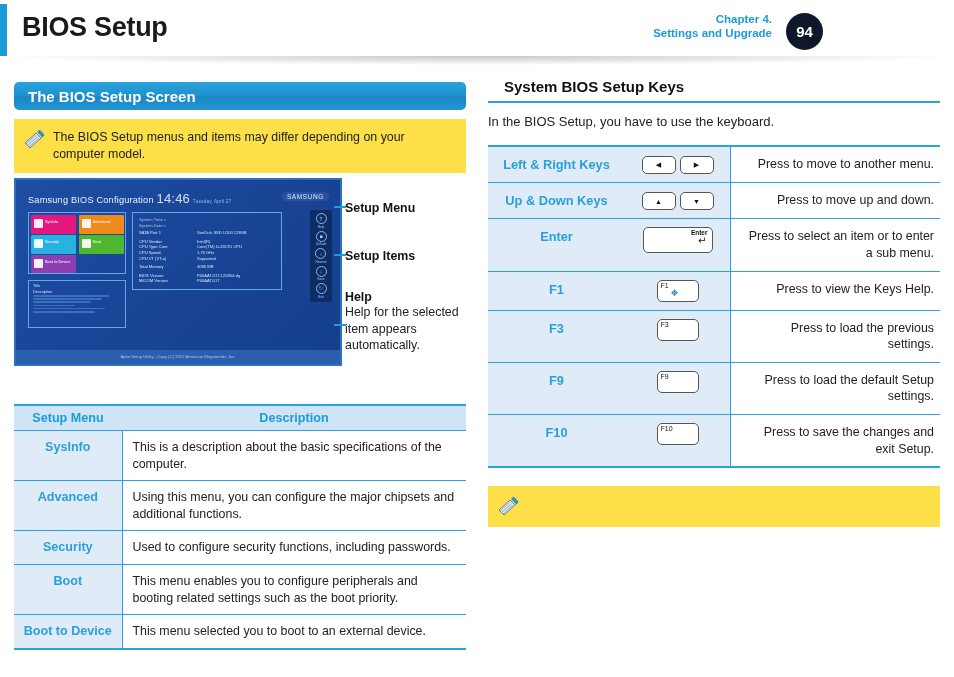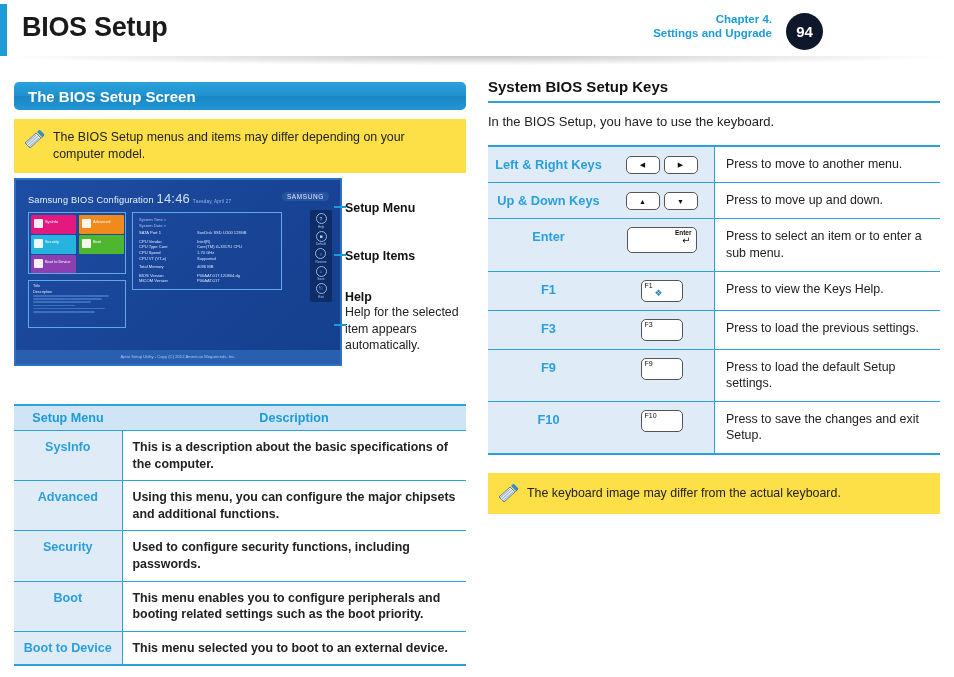--- a/index.html
+++ b/index.html
@@ -72,49 +72,49 @@
 
   
   table{border-collapse:collapse;width:100%;}
   .tbl td,.tbl th{vertical-align:top;}
   .tbl{border-top:2.4px solid #2aa3dd;border-bottom:2.4px solid #2aa3dd;}
   .tbl .hdr td{background:#cfe4f5;color:#1d9bd7;font-weight:bold;font-size:12.6px;text-align:center;padding:5px 4px;
      border-bottom:1.6px solid #2aa3dd;}
   .tbl td.keycol{background:#dfecf8;color:#2a9fdb;font-weight:bold;font-size:12.6px;text-align:center;
      padding:9px 4px;border-bottom:1.6px solid #2aa3dd;}
   .tbl td.desc{font-size:12.4px;line-height:16.6px;color:#222;padding:8px 6px 8px 10px;
-     border-bottom:1.6px solid #2aa3dd;border-left:1.2px solid #2aa3dd;font-weight:bold;}
+     border-bottom:1.6px solid #2aa3dd;border-left:1.2px solid #2aa3dd;}
   .tbl tr:last-child td{border-bottom:none;}
 
   
   #setup-menu-table{margin-top:0;}
   #setup-menu-table col.c1{width:108px;}
 
   
   .keys td.keyname{background:#dfecf8;color:#2a9fdb;font-weight:bold;font-size:12.8px;text-align:center;
-     padding:10px 4px;border-bottom:1.6px solid #2aa3dd;width:113px;}
+     padding:10px 12px;border-bottom:1.6px solid #2aa3dd;width:113px;}
   .keys td.keyimg{background:#dfecf8;border-bottom:1.6px solid #2aa3dd;text-align:center;padding:8px 4px;width:97px;}
   .keys td.keydesc{font-size:12.4px;line-height:16.6px;color:#222;padding:9px 6px 9px 11px;
-     border-bottom:1.6px solid #2aa3dd;border-left:1.2px solid #2aa3dd;}
+     border-bottom:1.6px solid #2aa3dd;border-left:1.2px solid #2aa3dd;text-align:right;}
   .keys tr:last-child td{border-bottom:none;}
 
   
   .cap{display:inline-block;border:1.1px solid #555;border-radius:5px;background:#fff;position:relative;vertical-align:middle;}
   .cap.arrow{width:32px;height:16px;margin:0 2px;}
   .cap.arrow .g{position:absolute;left:0;right:0;top:0;bottom:0;display:flex;align-items:center;justify-content:center;
      font-size:7px;color:#111;}
   .cap.enter{width:68px;height:24px;}
   .cap.enter .lbl{position:absolute;right:4px;top:1px;font-size:6.5px;font-weight:bold;color:#111;}
   .cap.enter .ret{position:absolute;right:5px;top:8px;font-size:10px;color:#111;line-height:10px;}
   .cap.fn{width:40px;height:20px;}
   .cap.fn .lbl{position:absolute;left:3px;top:1px;font-size:7px;color:#111;}
   .cap.fn .sub{position:absolute;left:13px;top:7px;font-size:9px;color:#2a7fc4;}
   .keyblank{height:16px;}
 
-  .rsec-title{font-size:15px;font-weight:bold;color:#111;padding-bottom:6px;}
+  .rsec-title{font-size:15px;font-weight:bold;color:#111;padding-bottom:6px;margin-left:16px;}
   .rsec-rule{height:2.4px;background:#2aa3dd;}
   .rsec-intro{font-size:13px;color:#222;padding:11px 0 16px 0;}
 </style>
 </head>
 <body>
 
 <div class="page-header">
   <div class="hdr-accent"></div>
   <div class="hdr-title">BIOS Setup</div>
   <div class="hdr-right">
@@ -382,15 +382,14 @@
 
   <div class="note" style="margin-top:18px;align-items:center;">
     <span class="note-icon">
       <svg width="22" height="19" viewBox="0 0 22 19">
         <path d="M1 13 L12 3 L17 8 L6 18 Z" fill="#dfe9f4" stroke="#6f8196" stroke-width="1"></path>
         <path d="M2 14 L12 5 M3.5 15.5 L13.5 6.5 M5 17 L15 8" stroke="#8fa3b8" stroke-width="0.9"></path>
         <path d="M13 2 L18 7 L20.5 4.5 L15.5 -0.5 Z" fill="#2f8fd0"></path>
         <path d="M17.5 7.6 L20 5.2" stroke="#1c6ea8" stroke-width="1"></path>
       </svg>
     </span>
-    <span class="note-text">The keyboard image may differ from the actual keyboard.</span>
   </div>
 </div>
 
 </body></html>

